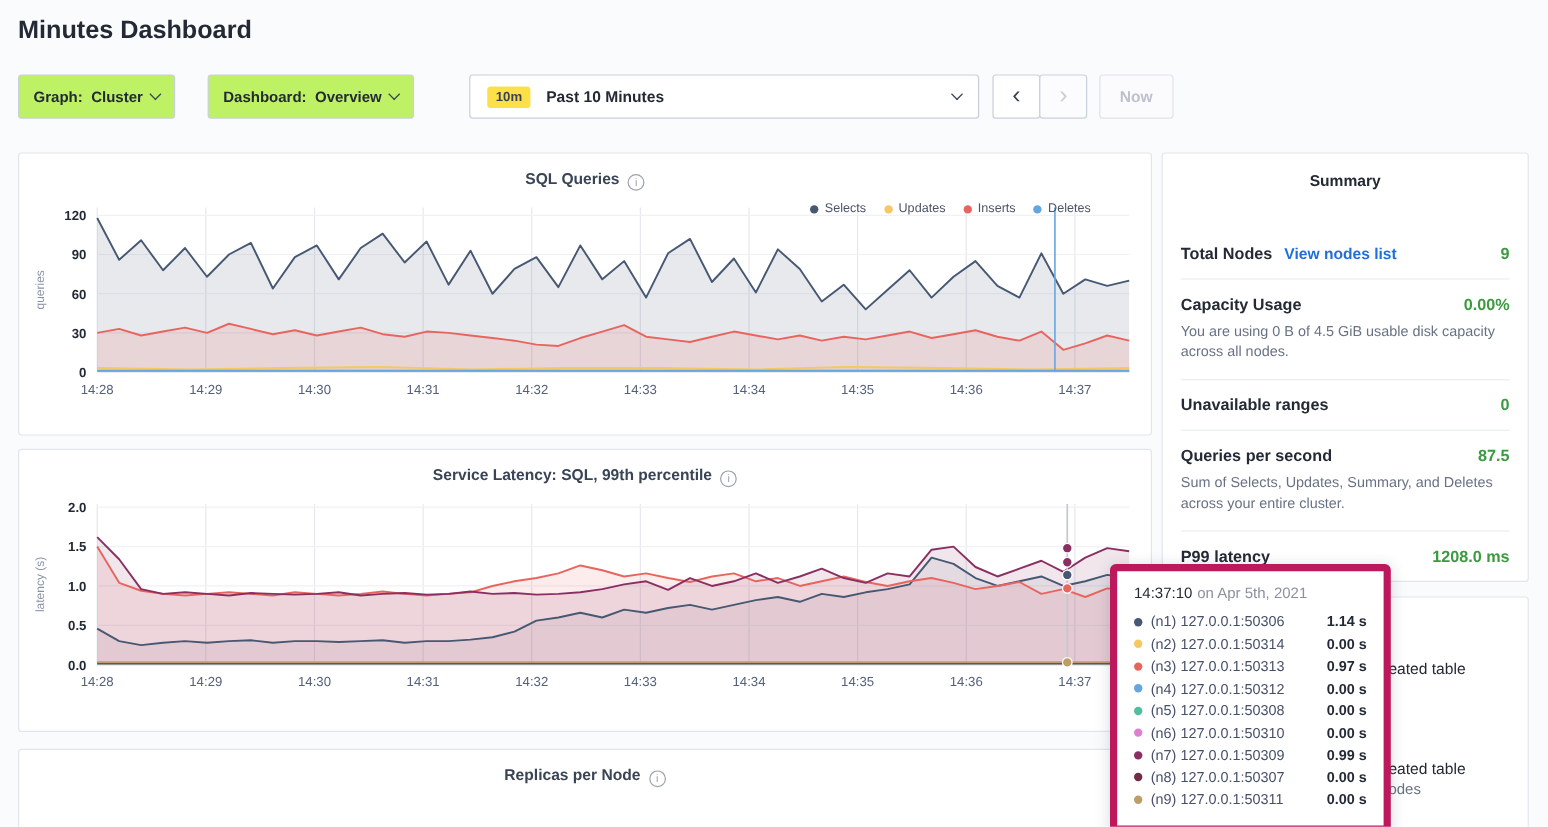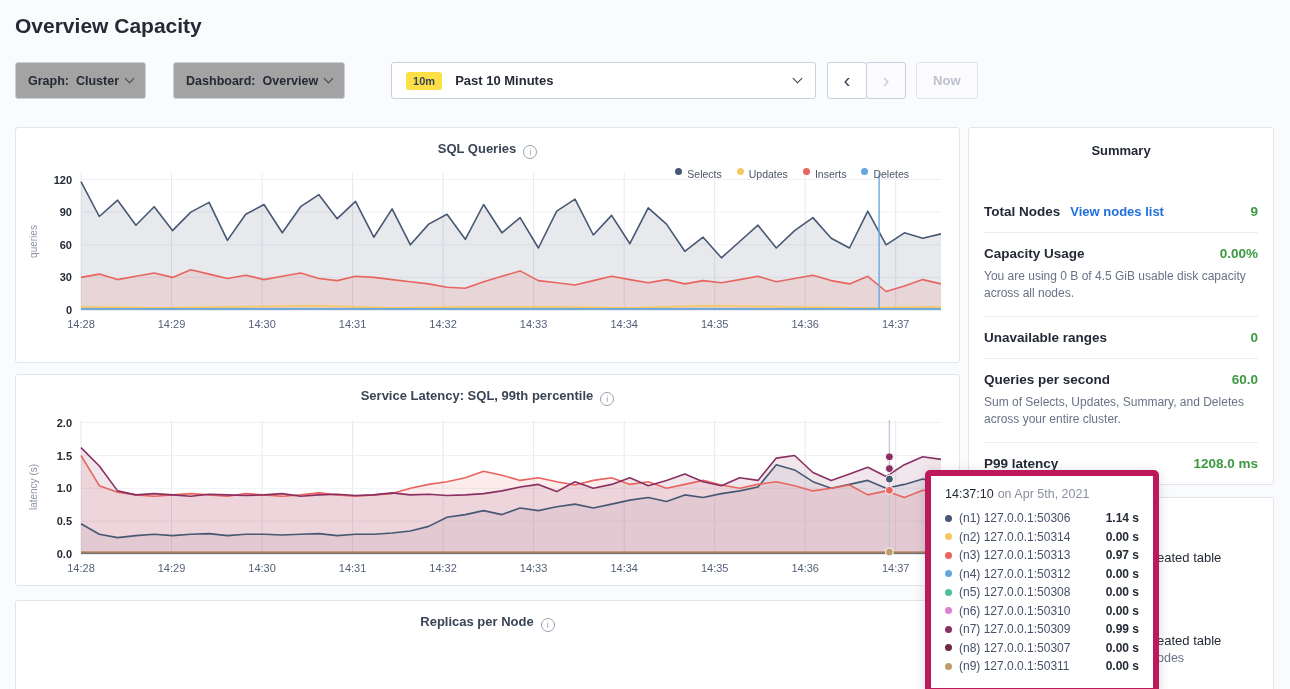--- a/index.html
+++ b/index.html
@@ -8,21 +8,21 @@
     width:1290px; height:689px; overflow:hidden; position:relative;
     background:#fafbfd; color:#242a35;
     font-family:"Liberation Sans", sans-serif;
   }
   .page { padding:0 15px; }
   h1.page-title { font-size:21px; font-weight:600; margin:14px 0 0 0; color:#242a35; }
 
   
   .toolbar { display:flex; align-items:center; margin-top:24px; height:37px; }
   .dropdown {
-    height:37px; background:#a3a3a3; border:1px solid #c9cfdc; border-radius:3px;
+    height:37px; background:#bef264; border:1px solid #c9cfdc; border-radius:3px;
     display:flex; align-items:center; padding:0 12px; cursor:pointer; gap:7px;
   }
   .dropdown .dd-label { font-size:12.5px; font-weight:bold; color:#242a35; }
   .dropdown .dd-value { font-size:12.5px; font-weight:bold; color:#242a35; }
   .chev { width:7px; height:7px; border-right:1.5px solid #394455; border-bottom:1.5px solid #394455;
           transform:rotate(45deg); margin-top:-4px; }
   .dd-dashboard { margin-left:27px; }
   .time-selector {
     margin-left:46px; width:425px; height:37px; background:#fff; border:1px solid #c9cfdc;
     border-radius:3px; display:flex; align-items:center; padding:0 14px; cursor:pointer;
@@ -40,28 +40,28 @@
     border-radius:3px; font-size:13px; font-weight:bold; color:#bcc1cc; display:flex; align-items:center; cursor:default; }
 
   
   .content { display:flex; margin-top:28px; align-items:flex-start; }
   .main-col { width:945px; }
   .sidebar { width:306px; margin-left:8px; }
 
   
   .chart-card { position:relative; background:#fff; border:1px solid #e2e6ec; border-radius:3px; }
   .card-sql { height:236px; margin-bottom:11px; }
-  .card-latency { height:212px; margin-bottom:14px; }
+  .card-latency { height:236px; margin-bottom:14px; }
   .card-replicas { height:300px; }
   .chart-title-row { text-align:center; padding-top:13px; font-size:13px; font-weight:bold; color:#394455; }
   .info-icon { display:inline-block; width:14px; height:14px; border:1px solid #9aa0ae; border-radius:50%;
     color:#9aa0ae; font-size:9px; line-height:12px; text-align:center; font-style:normal;
     margin-left:7px; vertical-align:-2px; cursor:pointer; font-weight:normal; }
   .legend { position:absolute; top:40px; right:50px; display:flex; gap:15px; }
-  .legend-item { display:flex; align-items:flex-start; gap:5px; font-size:10.5px; color:#4c5568; cursor:pointer; }
+  .legend-item { display:flex; align-items:center; gap:5px; font-size:10.5px; color:#4c5568; cursor:pointer; }
   .legend-dot { width:7px; height:7px; border-radius:50%; display:inline-block; }
   svg.chart { display:block; margin:0 auto; }
   .svg-sql { margin-top:14px; }
   .svg-lat { margin-top:22px; }
 
   
   .summary-card { background:#fff; border:1px solid #e2e6ec; border-radius:3px; padding:0 15px; }
   .summary-title { text-align:center; font-size:13px; font-weight:bold; color:#242a35; padding:15px 0 12px 0; }
   .srow { padding:13px 0; border-top:1px solid #ebedf1; }
   .srow-head { display:flex; align-items:baseline; }
@@ -88,21 +88,21 @@
   .tt-row { display:flex; align-items:center; height:18.5px; font-size:12px; }
   .tt-dot { width:7px; height:7px; border-radius:50%; margin-right:7px; flex:none; }
   .tt-label { color:#475069; }
   .tt-value { margin-left:auto; font-weight:bold; color:#242a35; }
 </style>
 </head>
 <body>
 
 <div class="page">
 
-  <h1 class="page-title">Overview Capacity</h1>
+  <h1 class="page-title">Minutes Dashboard</h1>
 
   <div class="toolbar">
     <div class="dropdown">
       <span class="dd-label">Graph:</span>
       <span class="dd-value">Cluster</span>
       <span class="chev"></span>
     </div>
     <div class="dropdown dd-dashboard">
       <span class="dd-label">Dashboard:</span>
       <span class="dd-value">Overview</span>
@@ -269,21 +269,21 @@
         <div class="srow">
           <div class="srow-head">
             <span class="srow-label">Unavailable ranges</span>
             <span class="srow-value">0</span>
           </div>
         </div>
 
         <div class="srow">
           <div class="srow-head">
             <span class="srow-label">Queries per second</span>
-            <span class="srow-value">60.0</span>
+            <span class="srow-value">87.5</span>
           </div>
           <div class="srow-desc">Sum of Selects, Updates, Summary, and Deletes across your entire cluster.</div>
         </div>
 
         <div class="srow">
           <div class="srow-head">
             <span class="srow-label">P99 latency</span>
             <span class="srow-value">1208.0 ms</span>
           </div>
         </div>

